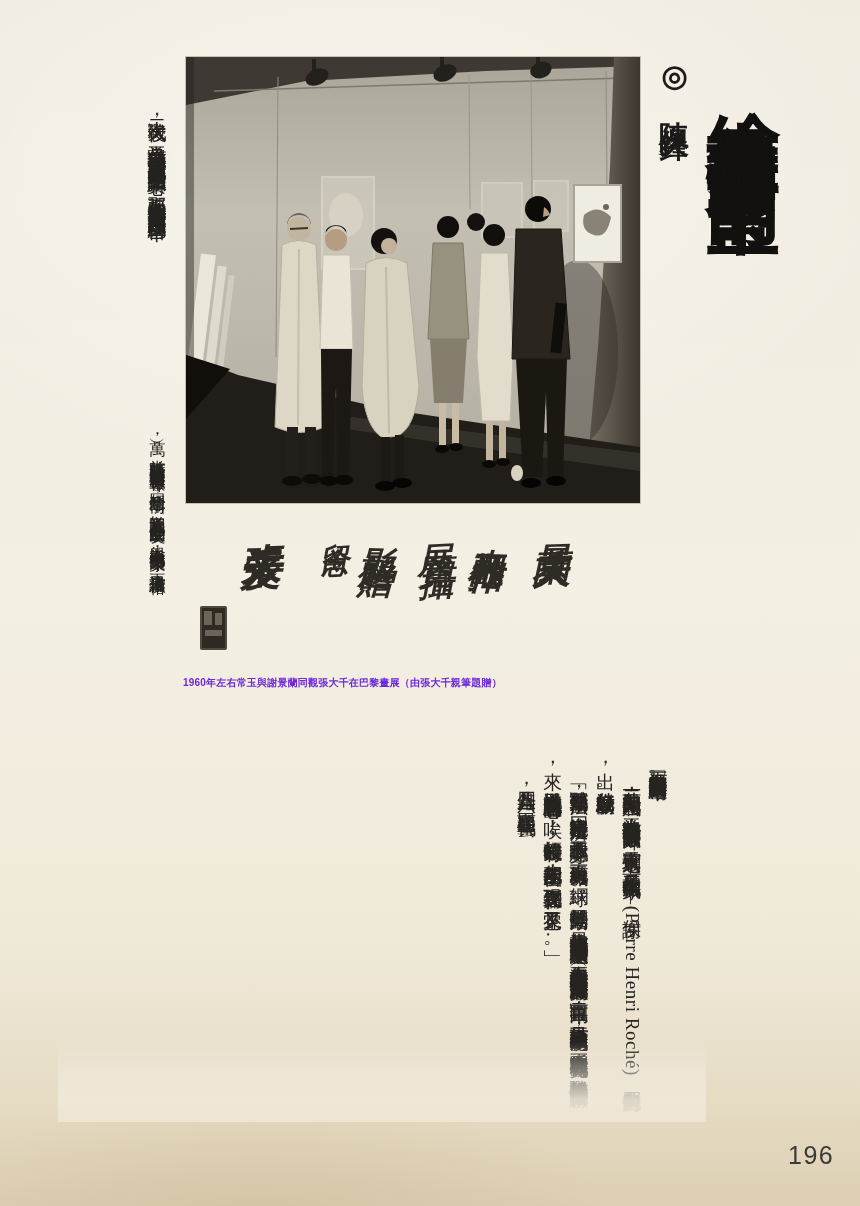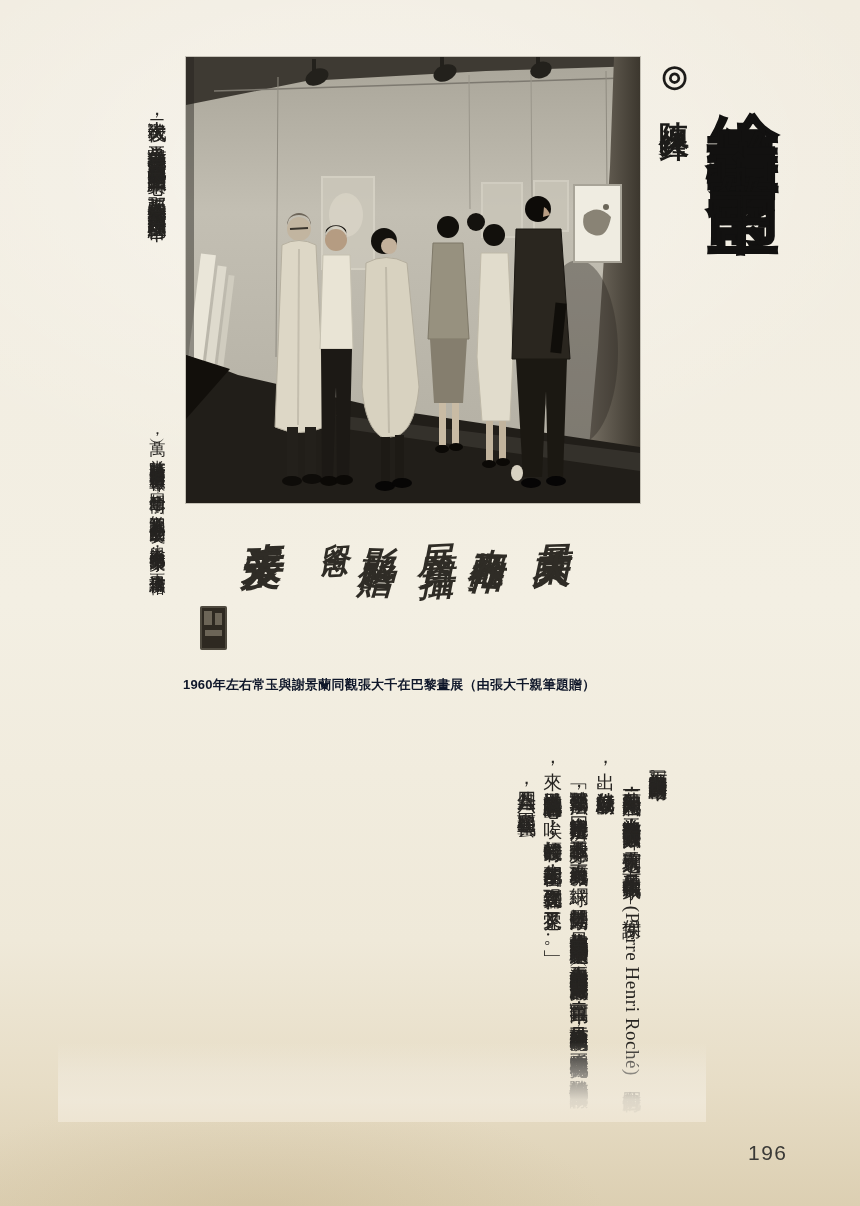--- a/index.html
+++ b/index.html
@@ -41,32 +41,32 @@
   
   .cal{font-family:"Liberation Serif", serif;font-style:italic;font-weight:700;color:#211e18;opacity:.93;}
   .seal{left:200px;top:606px;width:27px;height:44px;background:#2e2921;border-radius:2px;
         box-shadow:inset 0 0 0 2px rgba(235,225,200,.18);}
   .seal i{position:absolute;background:rgba(230,218,192,.34);display:block;}
 
   
   .caption{
     left:183px;top:676px;width:470px;
     font-family:"Liberation Sans", sans-serif;
-    font-size:13px;font-weight:600;letter-spacing:.2px;color:#0f172a;white-space:nowrap;
+    font-size:10px;font-weight:600;letter-spacing:.2px;color:#6d28d9;white-space:nowrap;
   }
 
   
   .article{left:90px;top:757px;width:581px;height:334px;font-size:19px;line-height:26.3px;letter-spacing:.55px;color:#272522;}
   .article p{margin:0;padding:0;}
   .article p.ind{text-indent:1em;}
 
   .fade-band{left:58px;top:1042px;width:648px;height:80px;pointer-events:none;
     background:linear-gradient(to bottom, rgba(242,237,226,0) 0%, rgba(242,237,226,.5) 40%, rgba(240,233,218,.9) 72%, rgba(238,229,211,.97) 100%);}
 
-  .pageno{left:748px;top:1141px;font-family:"Liberation Sans", sans-serif;font-size:21px;letter-spacing:1.5px;color:#3a3936;}
+  .pageno{left:788px;top:1141px;font-family:"Liberation Sans", sans-serif;font-size:25px;letter-spacing:1.5px;color:#3a3936;}
 </style>
 </head>
 <body>
 
 <div class="abs v headline">繪畫拍賣市場中的常玉</div>
 <div class="abs v author">
   <span>◎</span><span>陳炎鋒</span>
 </div>
 
 <div class="abs v strip strip-a">二次大戰後，常玉作品首次出現在拍賣市場該是一九八三年的巴黎國立藝術品拍賣中心，那張五〇年代裸女油畫的落搥價爲二萬法郎（加上稅約台幣十二</div>

